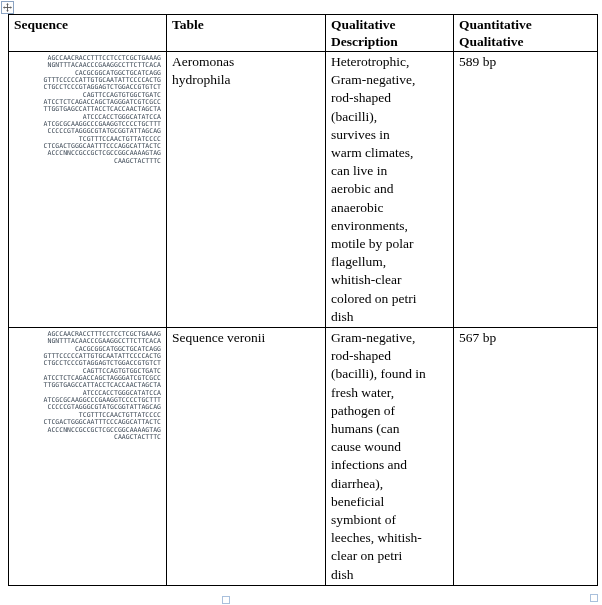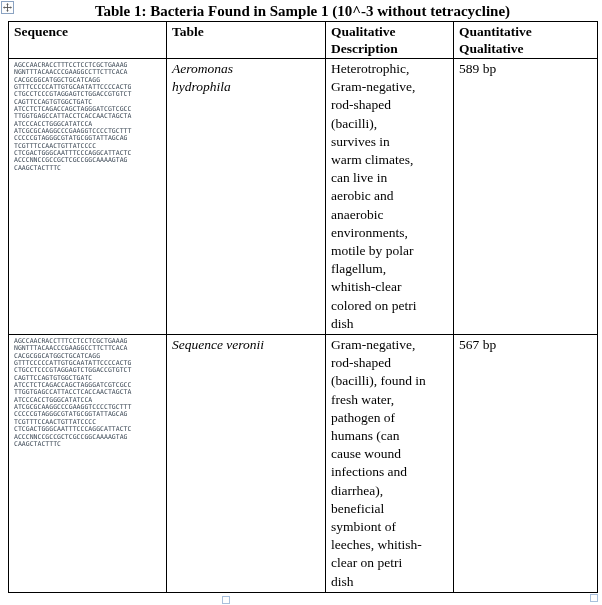--- a/index.html
+++ b/index.html
@@ -17,21 +17,21 @@
     text-align:center;
     font-weight:bold;
     font-size:15px;
     line-height:17px;
     padding-top:3px;
   }
   table.doc-table {
     border-collapse:collapse;
     table-layout:fixed;
     margin-left:8px;
-    margin-top:1px;
+    margin-top:14px;
     width:589px;
   }
   .doc-table th, .doc-table td {
     border:1.5px solid #000;
     vertical-align:top;
     padding:1px 5px 1px 5px;
     overflow:hidden;
   }
   .doc-table th {
     font-size:13.5px;
@@ -45,22 +45,23 @@
     font-size:13.5px;
     line-height:18.2px;
   }
   .pre { white-space:pre-line; }
   td.seq {
     font-family:"DejaVu Sans Mono", monospace;
     font-size:6.5px;
     line-height:7.35px;
     color:#3e4a57;
     padding-top:3px;
+    text-align:right;
   }
-  td.name { font-style:italic; }
+  td.name { }
   tr.r1 { height:276px; }
   tr.r2 { height:258px; }
   .move-handle {
     position:absolute; left:1px; top:1px;
     width:11px; height:11px;
     border:1px solid #8ba3c2;
     background:#fdfdfd;
     display:flex; align-items:center; justify-content:center;
     box-sizing:content-box;
   }
@@ -89,21 +90,20 @@
       <svg width="9" height="9" viewBox="0 0 12 12">
         <path d="M6 1.5 L6 10.5 M1.5 6 L10.5 6" stroke="#555" stroke-width="1.2" fill="none"></path>
         <path d="M6 0 L4.4 2.2 L7.6 2.2 Z" fill="#555"></path>
         <path d="M6 12 L4.4 9.8 L7.6 9.8 Z" fill="#555"></path>
         <path d="M0 6 L2.2 4.4 L2.2 7.6 Z" fill="#555"></path>
         <path d="M12 6 L9.8 4.4 L9.8 7.6 Z" fill="#555"></path>
       </svg>
     </span>
   </div>
 
-  <div class="caption">Table 1: Bacteria Found in Sample 1 (10^-3 without tetracycline)</div>
 
   <table class="doc-table">
     <colgroup>
       <col style="width:158px">
       <col style="width:159px">
       <col style="width:128px">
       <col style="width:144px">
     </colgroup>
     <thead>
       <tr>

